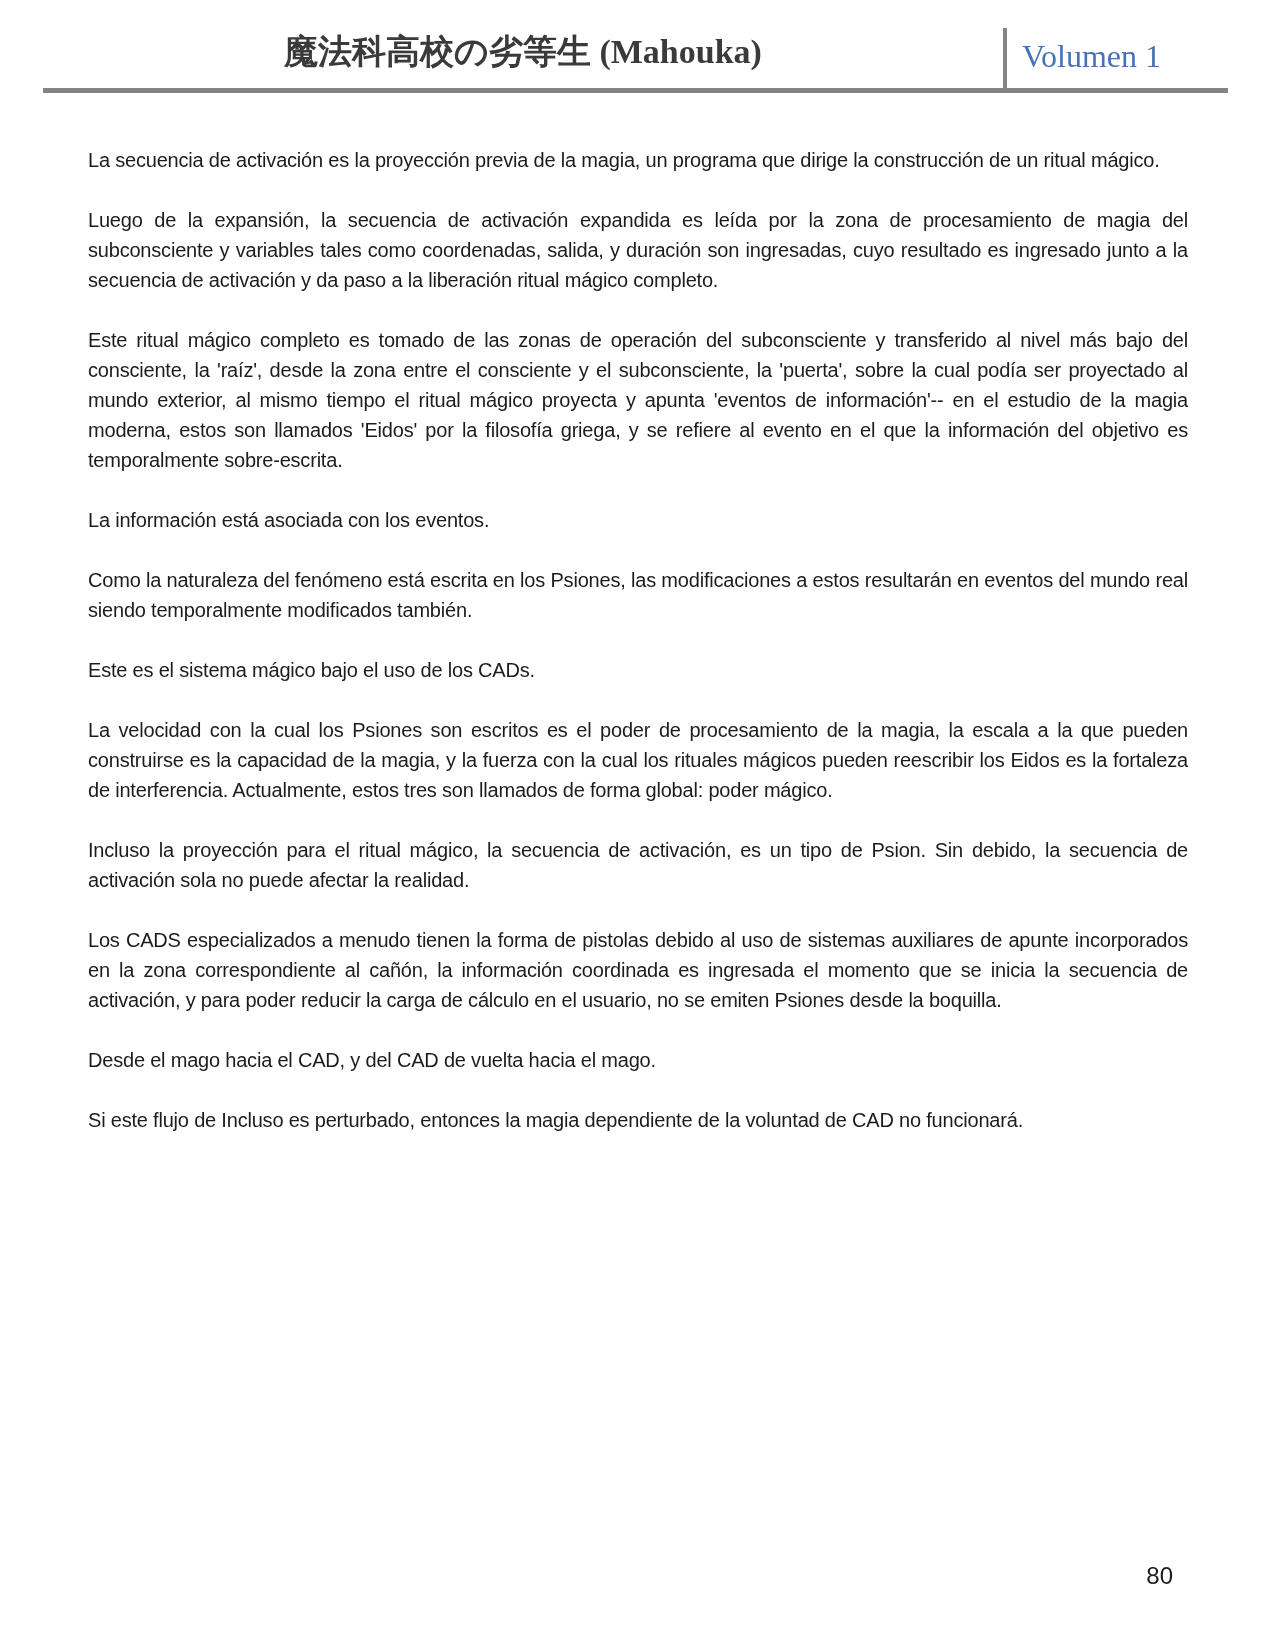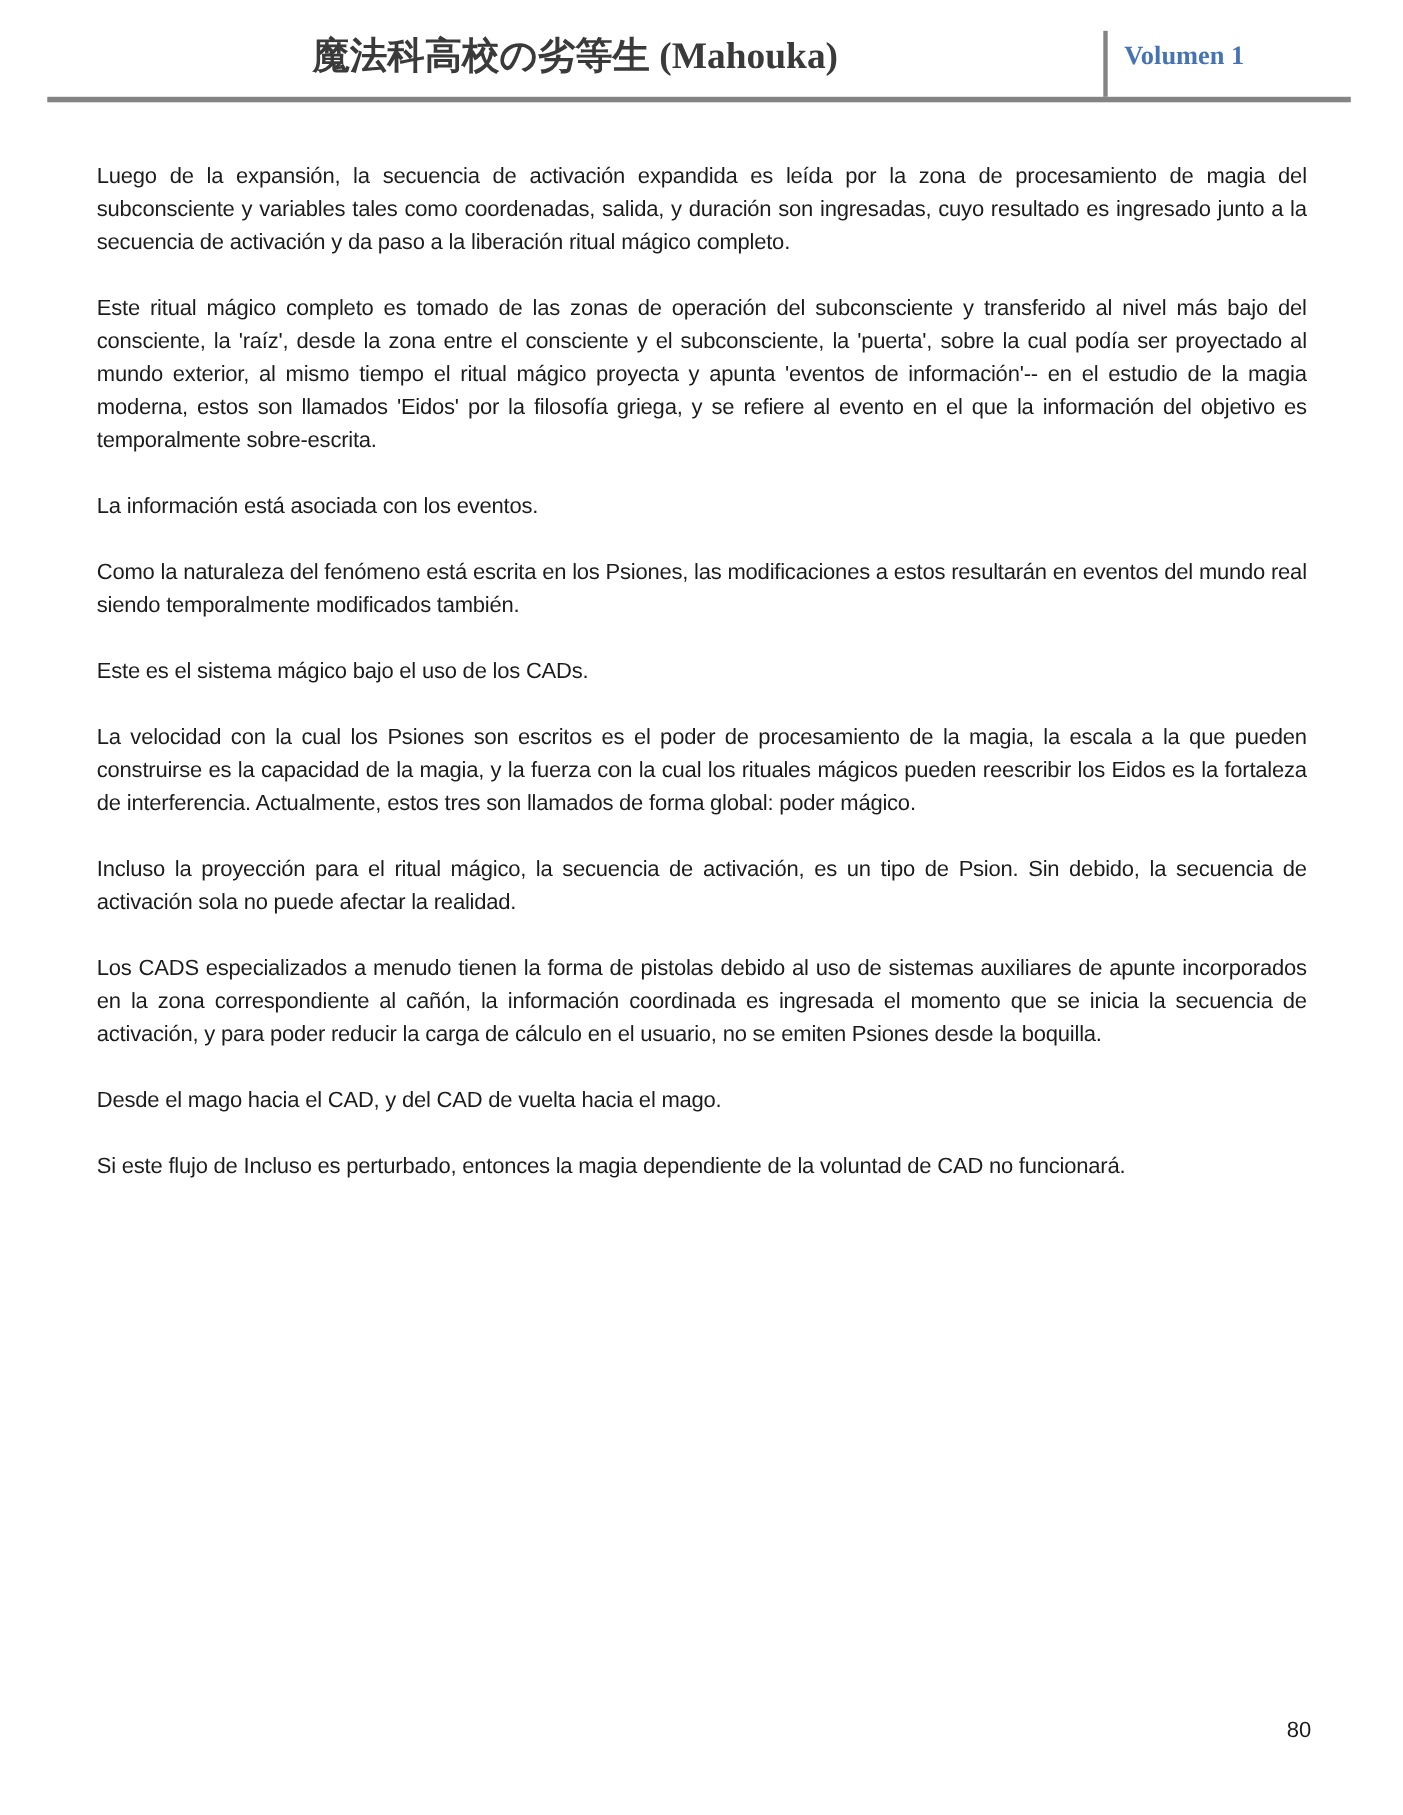--- a/index.html
+++ b/index.html
@@ -44,22 +44,22 @@
     top: 28px;
     width: 4px;
     height: 60px;
     background: var(--rule-color, #848484);
   }
   .header-volume {
     position: absolute;
     left: 1022px;
     top: 38px;
     font-family: "Liberation Serif", "DejaVu Serif", serif;
-    font-weight: bold;
-    font-size: 24px;
+    font-weight: normal;
+    font-size: 32px;
     color: var(--accent-color, #4573b4);
     white-space: nowrap;
   }
   .header-rule {
     position: absolute;
     left: 43px;
     top: 88px;
     width: 1185px;
     height: 5px;
     background: var(--rule-color, #848484);
@@ -75,40 +75,41 @@
     font-size: 20px;
     line-height: 30px;
     letter-spacing: -0.2px;
     text-align: justify;
     margin-bottom: 30px;
     color: #1c1c1c;
   }
   
   .page-number {
     position: absolute;
-    right: 83px;
+    right: 102px;
     top: 1562px;
-    font-size: 20px;
+    font-size: 24px;
     color: #1c1c1c;
   }
 </style>
 </head>
 <body>
 
 <div class="page">
 
   <div class="header">
     <div class="header-title">魔法科高校の劣等生 (Mahouka)</div>
     <div class="header-divider"></div>
     <div class="header-volume">Volumen 1</div>
     <div class="header-rule"></div>
   </div>
 
   <div class="content">
 
+  <p>La secuencia de activación es la proyección previa de la magia, un programa que dirige la construcción de un ritual mágico.</p>
       <p>Luego de la expansión, la secuencia de activación expandida es leída por la zona de procesamiento de magia del subconsciente y variables tales como coordenadas, salida, y duración son ingresadas, cuyo resultado es ingresado junto a la secuencia de activación y da paso a la liberación ritual mágico completo.</p>
       <p>Este ritual mágico completo es tomado de las zonas de operación del subconsciente y transferido al nivel más bajo del consciente, la 'raíz', desde la zona entre el consciente y el subconsciente, la 'puerta', sobre la cual podía ser proyectado al mundo exterior, al mismo tiempo el ritual mágico proyecta y apunta 'eventos de información'-- en el estudio de la magia moderna, estos son llamados 'Eidos' por la filosofía griega, y se refiere al evento en el que la información del objetivo es temporalmente sobre-escrita.</p>
       <p>La información está asociada con los eventos.</p>
       <p>Como la naturaleza del fenómeno está escrita en los Psiones, las modificaciones a estos resultarán en eventos del mundo real siendo temporalmente modificados también.</p>
       <p>Este es el sistema mágico bajo el uso de los CADs.</p>
       <p>La velocidad con la cual los Psiones son escritos es el poder de procesamiento de la magia, la escala a la que pueden construirse es la capacidad de la magia, y la fuerza con la cual los rituales mágicos pueden reescribir los Eidos es la fortaleza de interferencia. Actualmente, estos tres son llamados de forma global: poder mágico.</p>
       <p>Incluso la proyección para el ritual mágico, la secuencia de activación, es un tipo de Psion. Sin debido, la secuencia de activación sola no puede afectar la realidad.</p>
       <p>Los CADS especializados a menudo tienen la forma de pistolas debido al uso de sistemas auxiliares de apunte incorporados en la zona correspondiente al cañón, la información coordinada es ingresada el momento que se inicia la secuencia de activación, y para poder reducir la carga de cálculo en el usuario, no se emiten Psiones desde la boquilla.</p>
       <p>Desde el mago hacia el CAD, y del CAD de vuelta hacia el mago.</p>
       <p>Si este flujo de Incluso es perturbado, entonces la magia dependiente de la voluntad de CAD no funcionará.</p>

